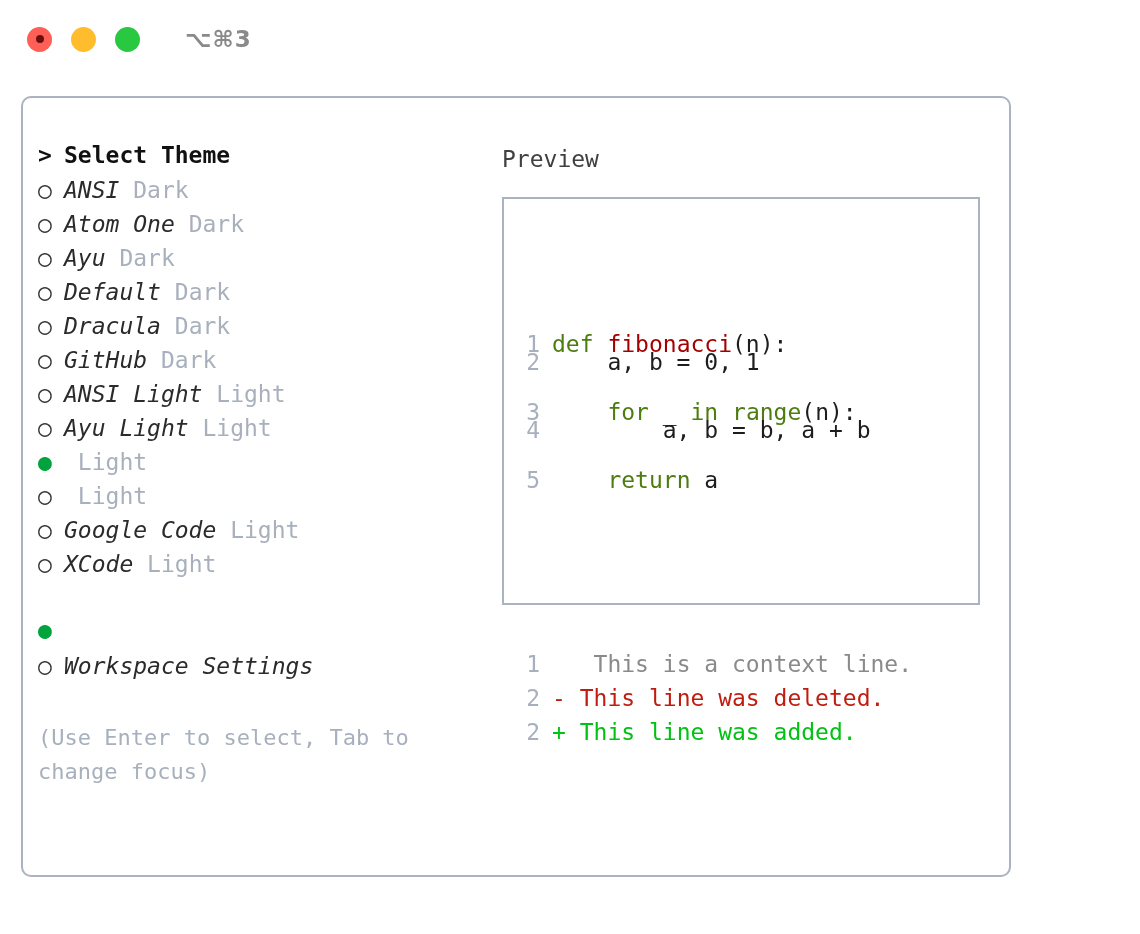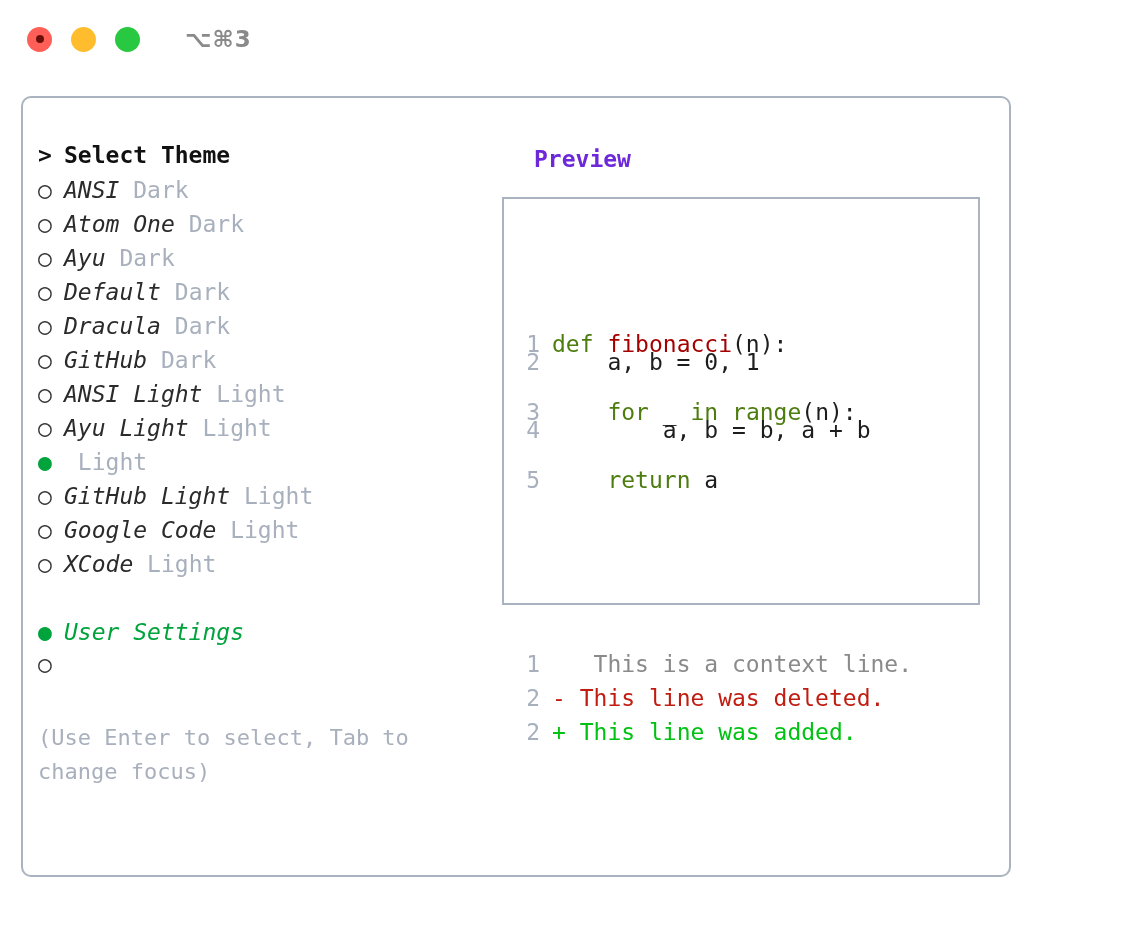--- a/index.html
+++ b/index.html
@@ -134,25 +134,24 @@
 
   
   .right-col {
     position: absolute;
     left: 479px;
     top: 44px;
     width: 490px;
   }
   .preview-title {
     font-size: 23px;
-    font-weight: bold;
-    color: #6d28d9;
+    font-weight: normal;
+    color: #404040;
     height: 34px;
     line-height: 34px;
-    margin-left: 32px;
   }
   .preview-box {
     margin-top: 21px;
     width: 478px;
     height: 408px;
     border: 2px solid #aab3c0;
     box-sizing: border-box;
     background: #ffffff;
     position: relative;
   }
@@ -209,31 +208,31 @@
     <div id="theme-items">
         <div class="row"><span class="marker">○</span><span class="label">ANSI</span><span class="variant"> Dark</span></div>
         <div class="row"><span class="marker">○</span><span class="label">Atom One</span><span class="variant"> Dark</span></div>
         <div class="row"><span class="marker">○</span><span class="label">Ayu</span><span class="variant"> Dark</span></div>
         <div class="row"><span class="marker">○</span><span class="label">Default</span><span class="variant"> Dark</span></div>
         <div class="row"><span class="marker">○</span><span class="label">Dracula</span><span class="variant"> Dark</span></div>
         <div class="row"><span class="marker">○</span><span class="label">GitHub</span><span class="variant"> Dark</span></div>
         <div class="row"><span class="marker">○</span><span class="label">ANSI Light</span><span class="variant"> Light</span></div>
         <div class="row"><span class="marker">○</span><span class="label">Ayu Light</span><span class="variant"> Light</span></div>
         <div class="row"><span class="marker sel">●</span><span class="variant"> Light</span></div>
-        <div class="row"><span class="marker">○</span><span class="label">GitHub Light</span><span class="variant"> Light</span></div>
+        <div class="row"><span class="marker">○</span><span class="variant"> Light</span></div>
         <div class="row"><span class="marker">○</span><span class="label">Google Code</span><span class="variant"> Light</span></div>
         <div class="row"><span class="marker">○</span><span class="label">XCode</span><span class="variant"> Light</span></div>
       </div>
 
     <div class="spacer-row"></div>
 
 
     <div id="apply-items">
-        <div class="row"><span class="marker sel">●</span><span class="label sel">User Settings</span></div>
-        <div class="row"><span class="marker">○</span></div>
+        <div class="row"><span class="marker sel">●</span></div>
+        <div class="row"><span class="marker">○</span><span class="label">Workspace Settings</span></div>
       </div>
 
     <div class="hint">(Use Enter to select, Tab to change focus)</div>
   </div>
 
   <div class="right-col">
     <div class="preview-title">Preview</div>
     <div class="preview-box">
       <div class="code">
         <div id="code-lines"><div class="cline"><span class="lno">1</span><span class="kw">def </span><span class="fn">fibonacci</span><span class="plain">(n):</span></div><div class="cline"><span class="lno">2</span><span class="plain">    a, b = 0, 1</span></div><div class="cline"><span class="lno">3</span><span class="plain">    </span><span class="kw">for</span><span class="plain"> _ </span><span class="kw">in </span><span class="kw">range</span><span class="plain">(n):</span></div><div class="cline"><span class="lno">4</span><span class="plain">        a, b = b, a + b</span></div><div class="cline"><span class="lno">5</span><span class="plain">    </span><span class="kw">return</span><span class="plain"> a</span></div></div>

